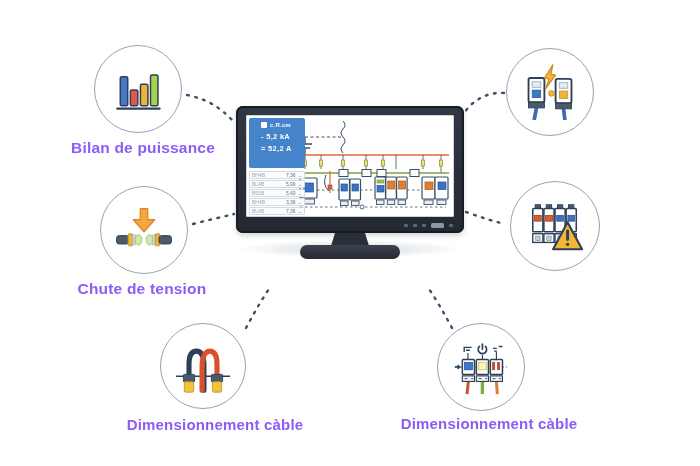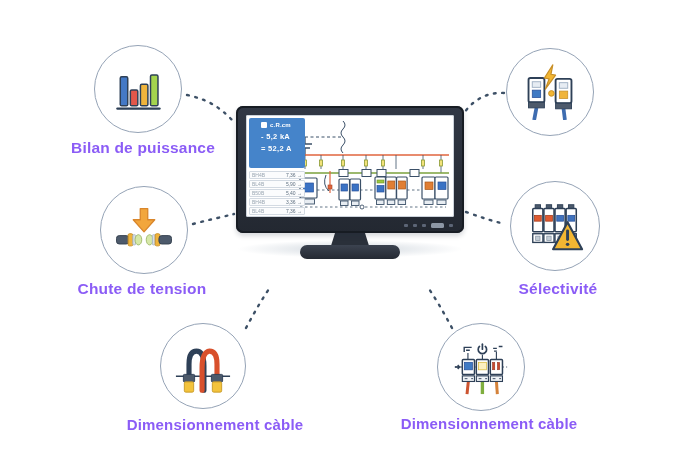--- a/index.html
+++ b/index.html
@@ -282,21 +282,20 @@
         <rect x="10" y="40.5" width="4.5" height="4.5"></rect>
           <rect x="21.5" y="40.5" width="4.5" height="4.5"></rect>
         <rect x="33" y="40.5" width="4.5" height="4.5"></rect>
           <rect x="44.5" y="40.5" width="4.5" height="4.5"></rect>
       </g>
       <path d="M 43,26 L 58,54 H 28 Z" fill="#f2b632" stroke="#2e4057" stroke-width="2.2" stroke-linejoin="round"></path>
       <line x1="43" y1="35" x2="43" y2="44" stroke="#2e4057" stroke-width="3" stroke-linecap="round"></line>
       <circle cx="43" cy="49" r="1.8" fill="#2e4057"></circle>
     </svg>
   </div>
-  <div class="label l-select">Sélectivité</div>
 
   <div class="circle c-dimright">
     <svg width="56" height="56" viewBox="0 0 60 60">
       <path d="M 2,30 H 58" stroke="#2e4057" stroke-width="1" stroke-dasharray="3 2.5"></path>
       <path d="M 2,30 l 5,0 m -2,-2 l 2,2 -2,2" stroke="#2e4057" stroke-width="1.6" fill="none"></path>
       <path d="M 12,14 V 9 H 20 M 14,12 h 4" stroke="#2e4057" stroke-width="1.5" fill="none"></path>
       <path d="M 31.5,5.5 V 11" stroke="#2e4057" stroke-width="1.8" stroke-linecap="round"></path>
       <path d="M 28.4,8 a 4.5,4.5 0 1 0 6.2,0" stroke="#2e4057" stroke-width="1.8" fill="none" stroke-linecap="round"></path>
       <path d="M 43,10 h 4 m 2,-2 h 4 M 44,13 h 3" stroke="#2e4057" stroke-width="1.5"></path>
       <path d="M 16,15 V 22 M 31.5,17 V 22 M 46.5,14 V 22" stroke="#2e4057" stroke-width="1.2"></path>

